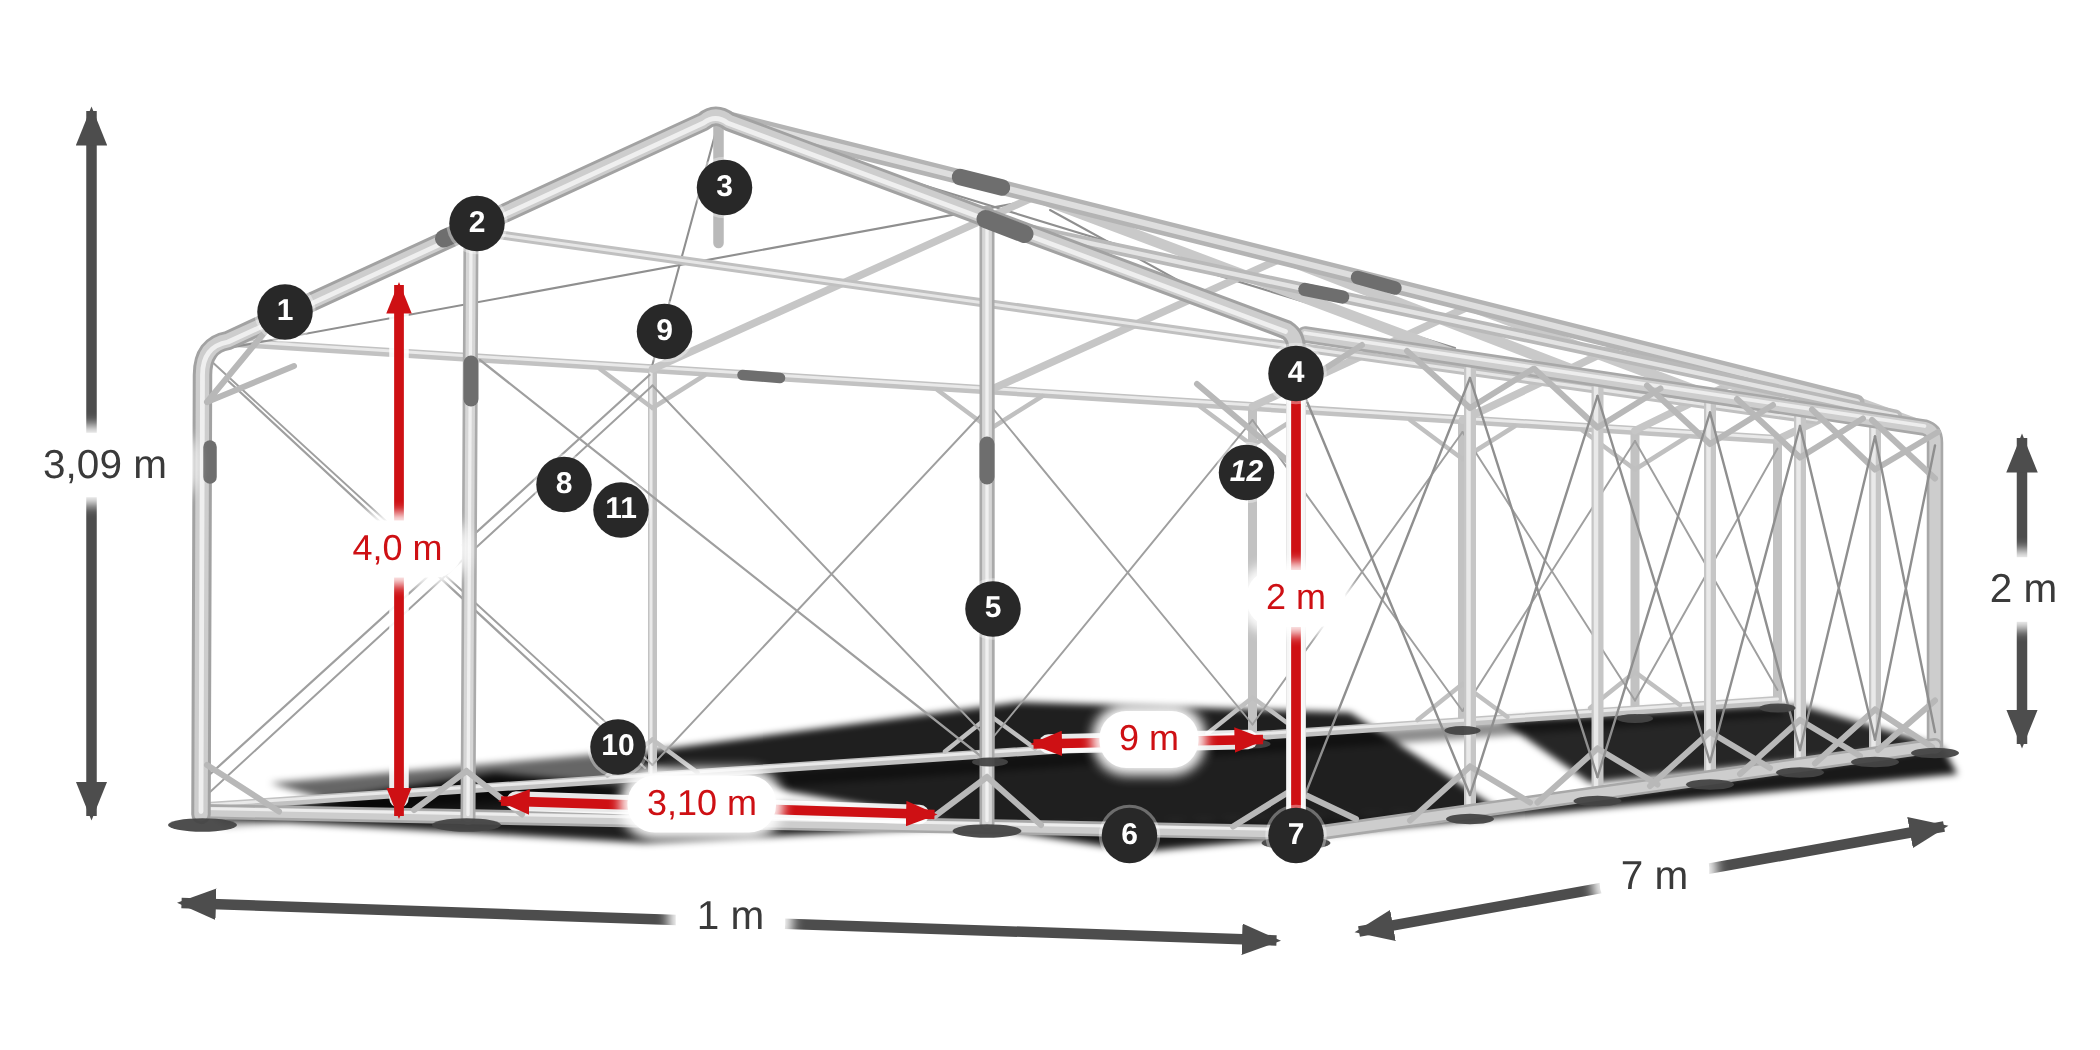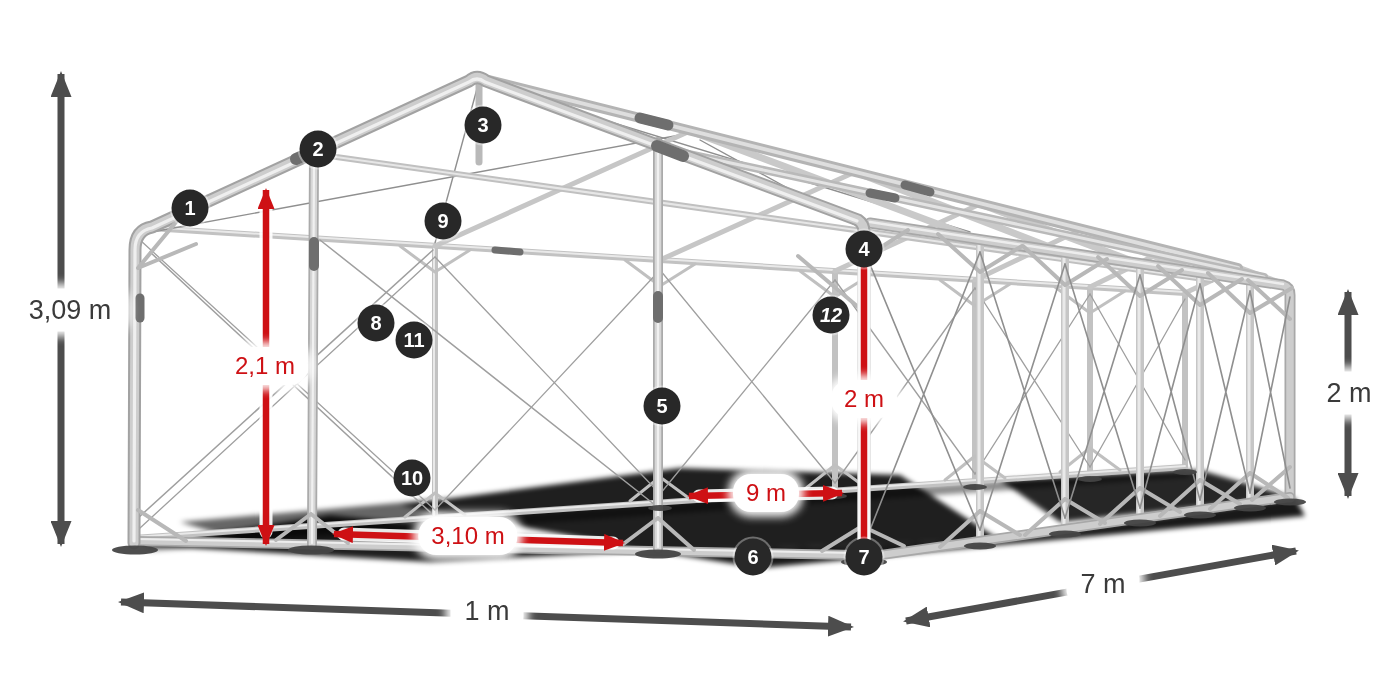--- a/index.html
+++ b/index.html
@@ -256,37 +256,37 @@
     <g stroke="#4d4d4d" stroke-width="7">
       <line x1="61" y1="74" x2="61" y2="544" marker-start="url(#mDark)" marker-end="url(#mDark)"></line>
       <line x1="1348" y1="292" x2="1348" y2="496" marker-start="url(#mDark)" marker-end="url(#mDark)"></line>
       <line x1="121" y1="602" x2="851" y2="627" marker-start="url(#mDark)" marker-end="url(#mDark)"></line>
       <line x1="906" y1="621" x2="1296" y2="551" marker-start="url(#mDark)" marker-end="url(#mDark)"></line>
     </g>
   </g>
 </svg>
 
 <div id="labels">
-      <div class="dim-label red" style="left: 265px; top: 366px;">2,1 m</div>
+      <div class="dim-label red" style="left: 265px; top: 366px;">4,0 m</div>
       <div class="dim-label red" style="left: 468px; top: 536px;">3,10 m</div>
       <div class="dim-label red" style="left: 766px; top: 493px;">9 m</div>
       <div class="dim-label red" style="left: 864px; top: 399px;">2 m</div>
       <div class="dim-label black" style="left: 70px; top: 310px;">3,09 m</div>
       <div class="dim-label black" style="left: 487px; top: 611px;">1 m</div>
       <div class="dim-label black" style="left: 1103px; top: 584px;">7 m</div>
       <div class="dim-label black" style="left: 1349px; top: 393px;">2 m</div>
     </div>
 <div id="badges">
       <div class="badge" style="left: 190px; top: 208px;">1</div>
       <div class="badge" style="left: 318px; top: 149px;">2</div>
       <div class="badge" style="left: 483px; top: 125px;">3</div>
       <div class="badge" style="left: 864px; top: 249px;">4</div>
       <div class="badge" style="left: 662px; top: 406px;">5</div>
       <div class="badge" style="left: 753px; top: 557px;">6</div>
       <div class="badge" style="left: 864px; top: 557px;">7</div>
       <div class="badge" style="left: 376px; top: 323px;">8</div>
       <div class="badge" style="left: 443px; top: 221px;">9</div>
-      <div class="badge" style="left: 412px; top: 478px;">10</div>
+      <div class="badge" style="left: 412px; top: 498px;">10</div>
       <div class="badge" style="left: 414px; top: 292px; margin-top: 48px;">11</div>
       <div class="badge" style="left: 831px; top: 315px; font-style: italic;">12</div>
     </div>
 
 </div>
 
 </body></html>

